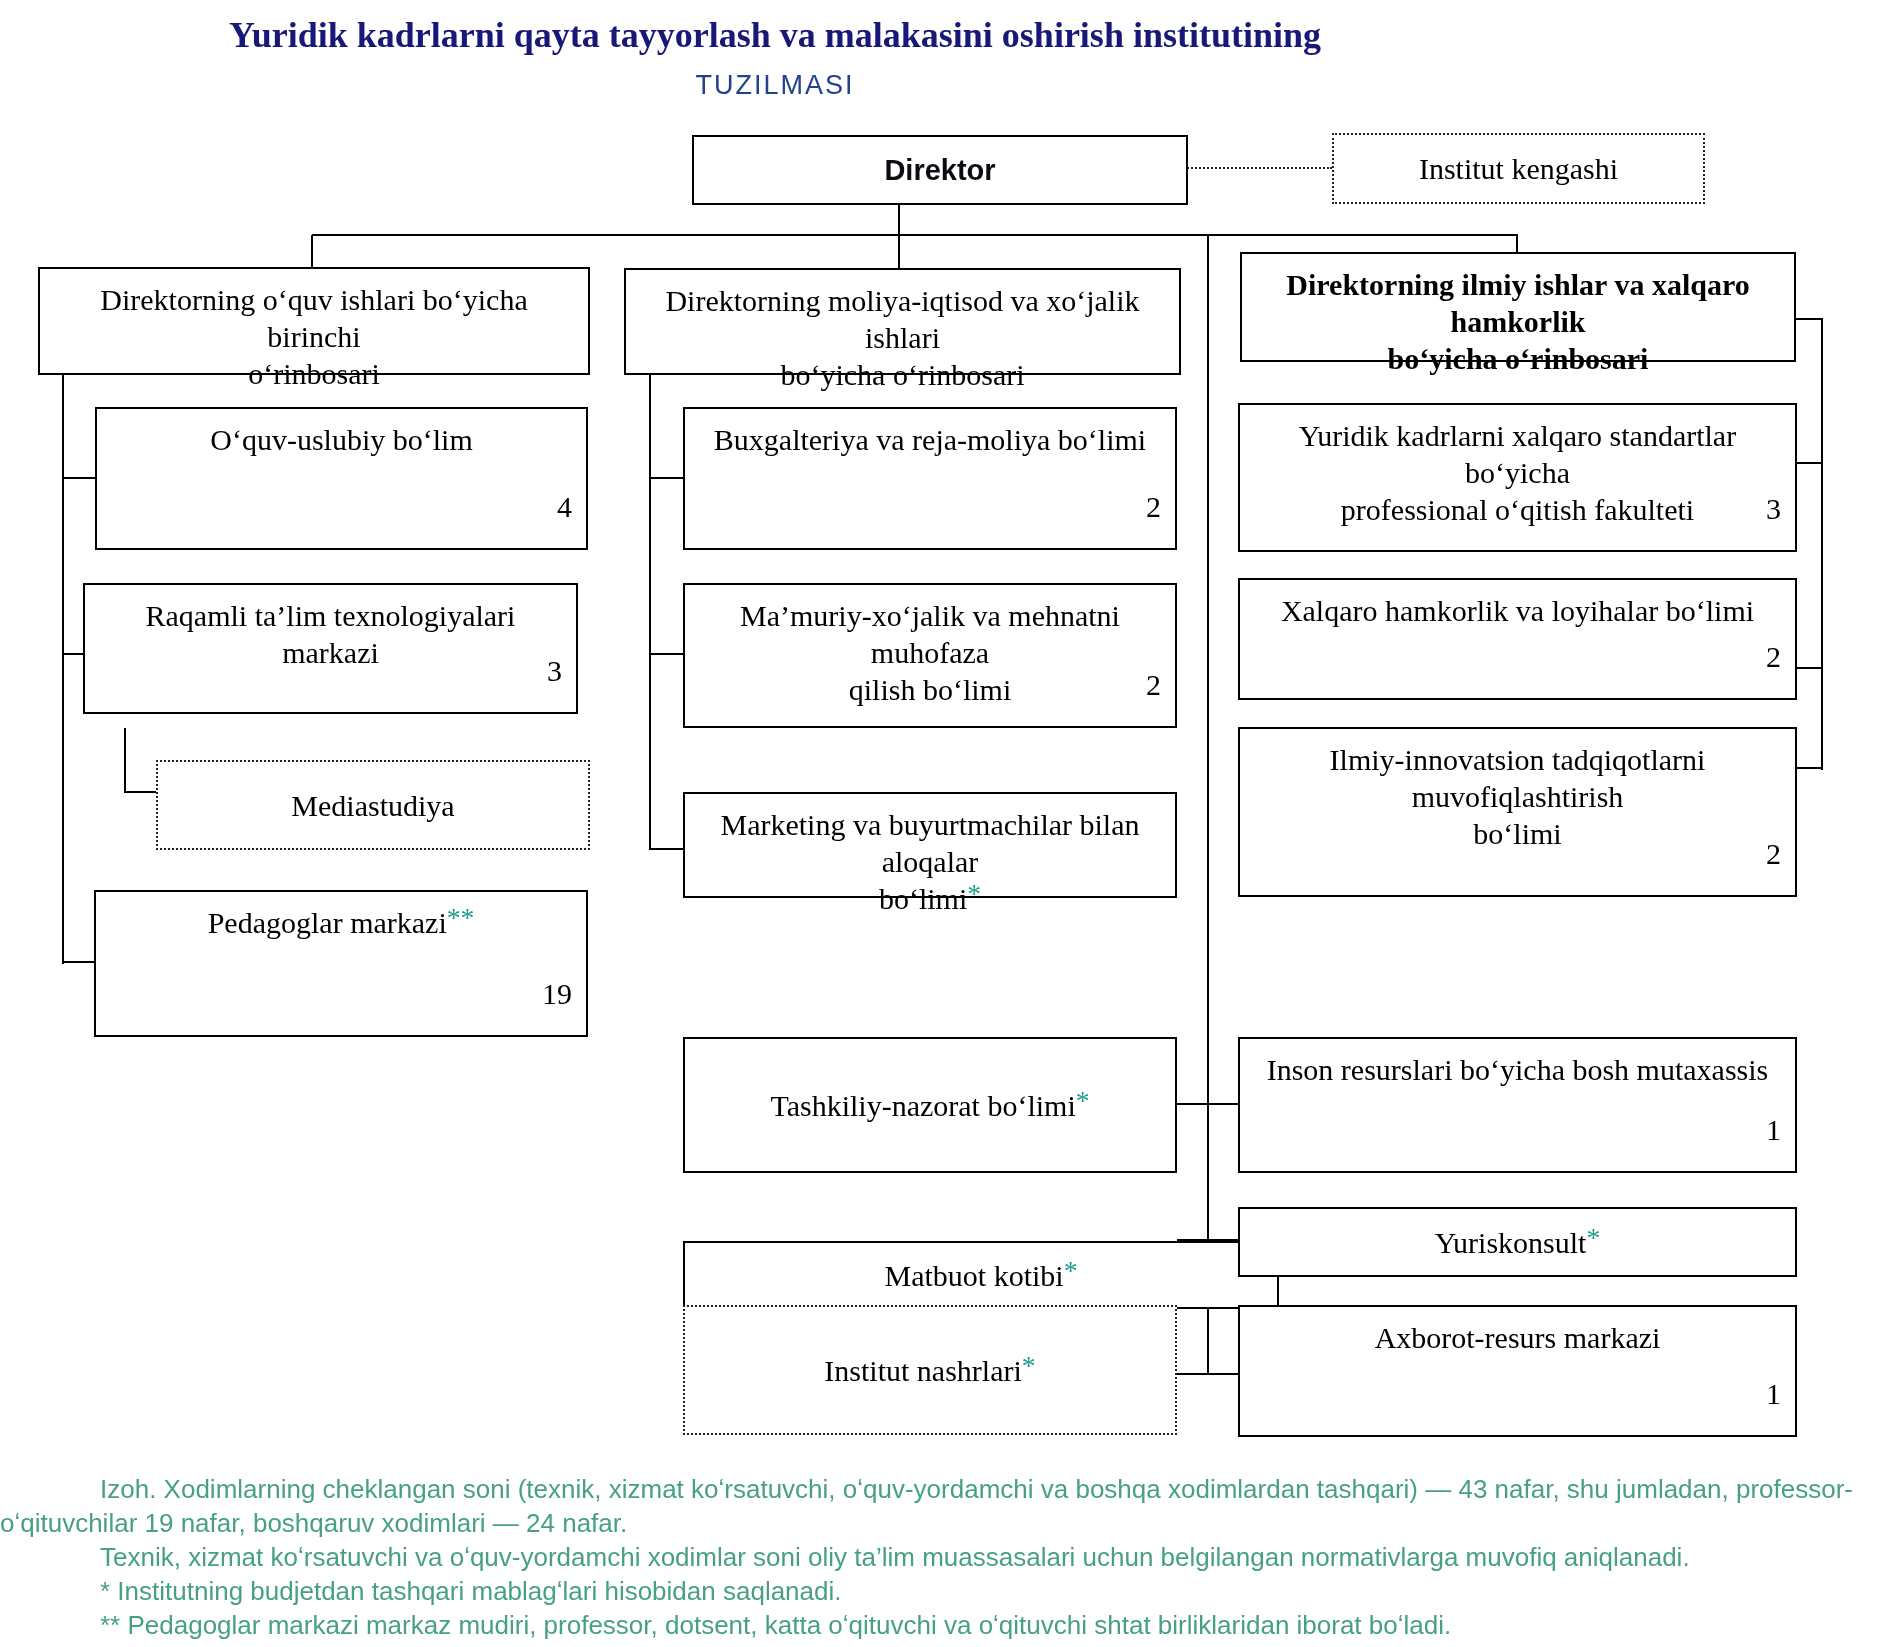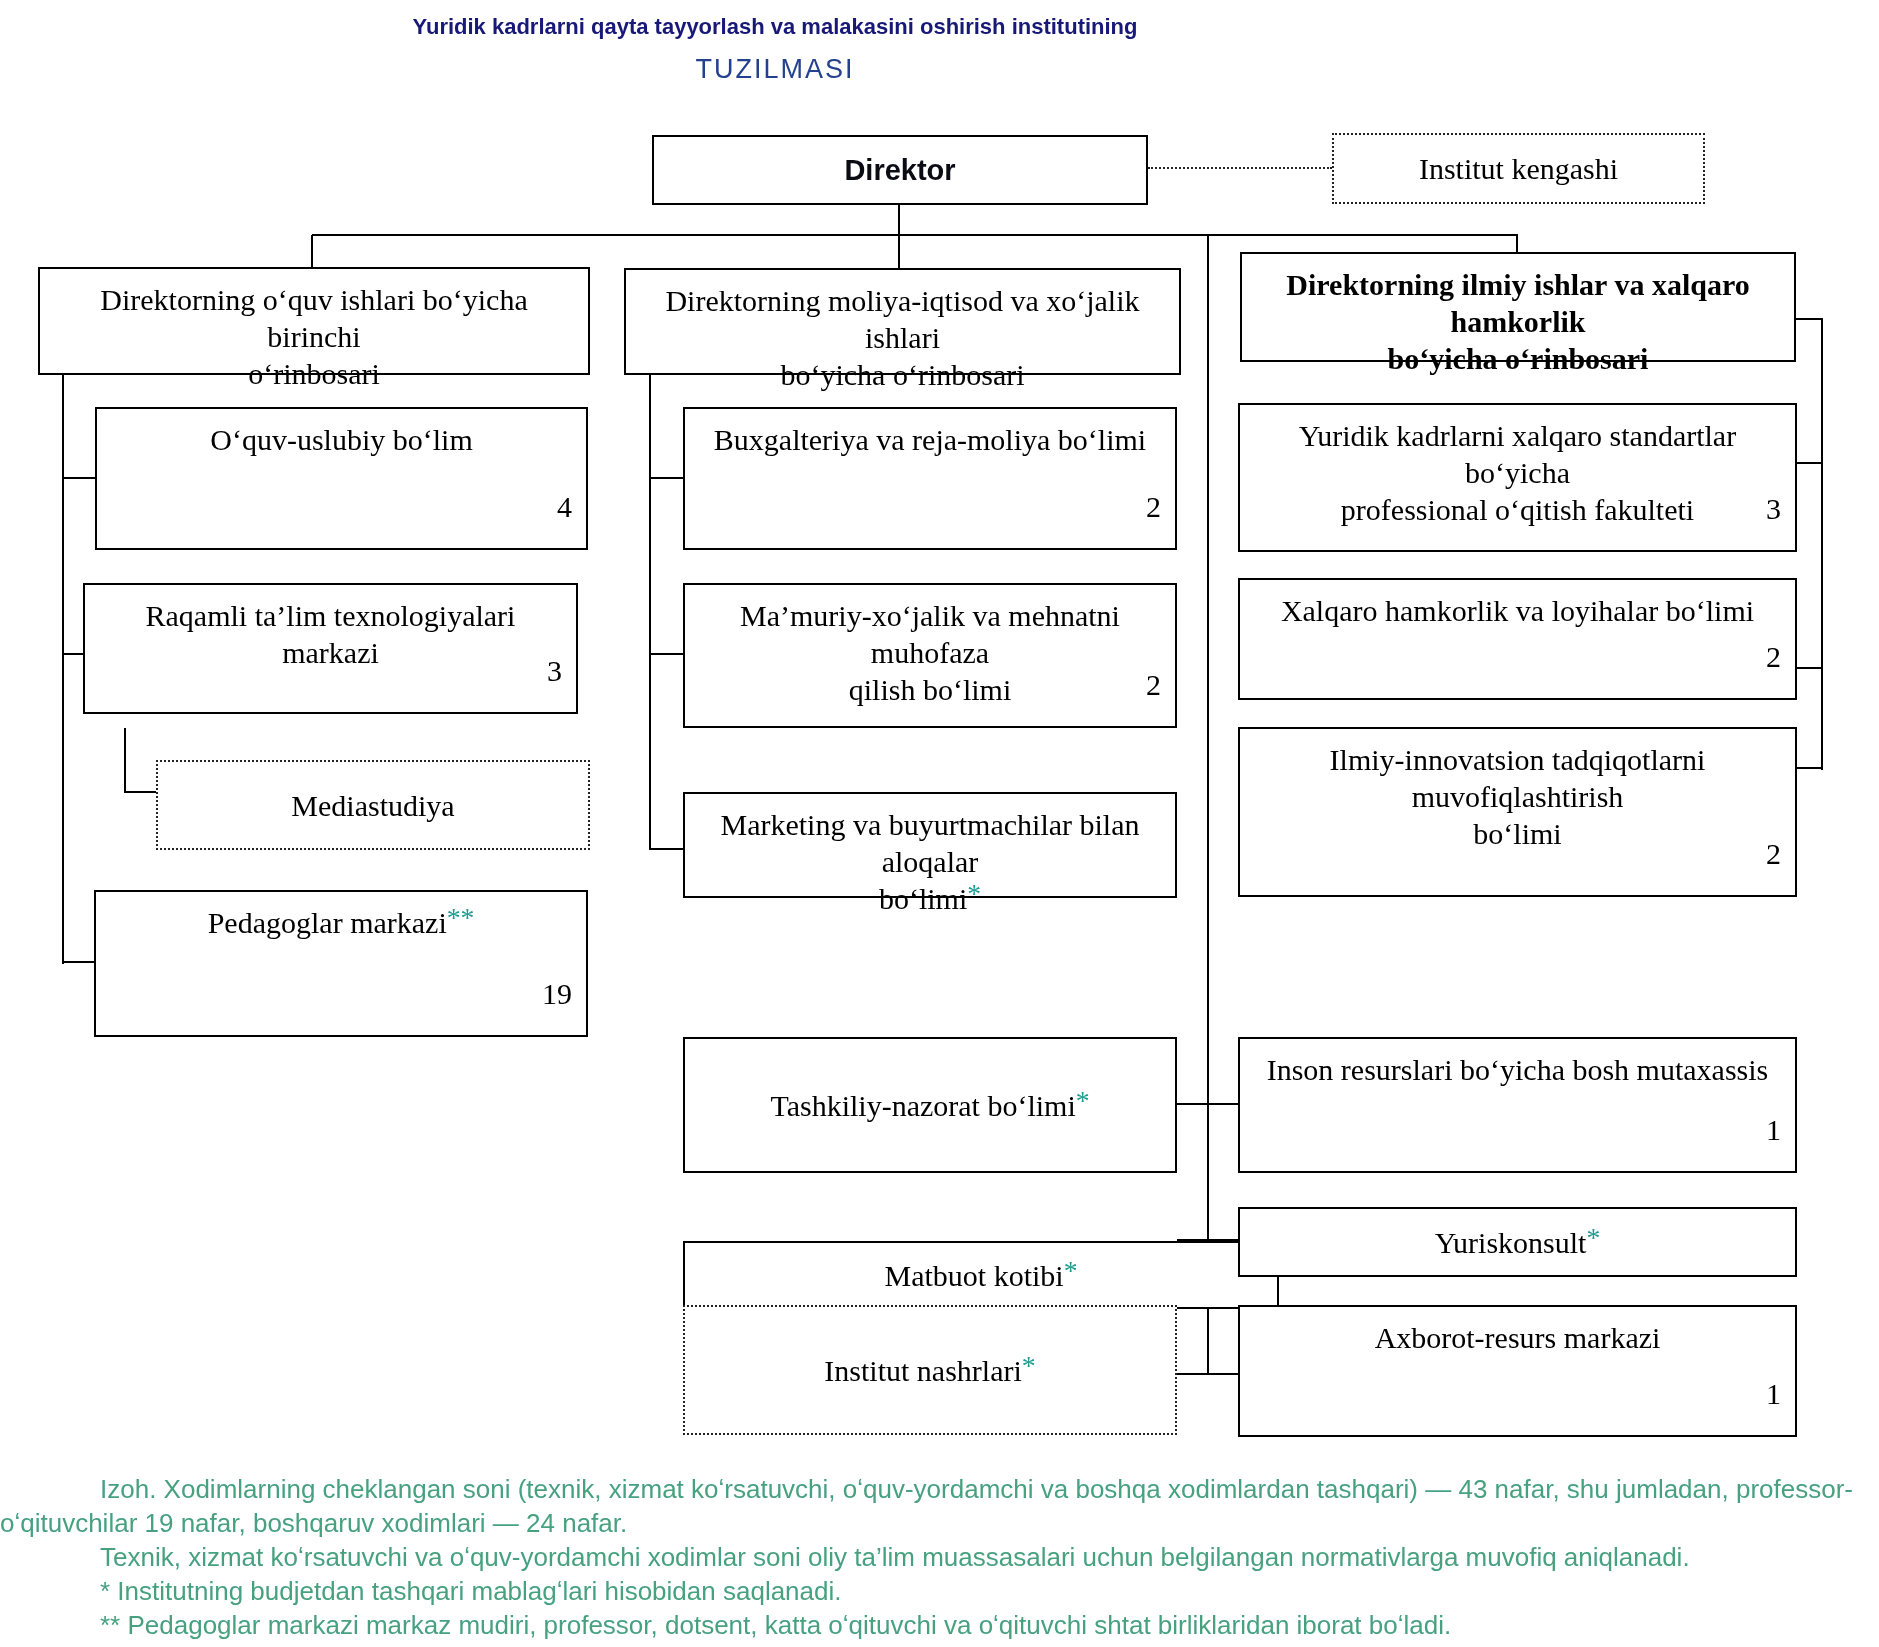--- a/index.html
+++ b/index.html
@@ -1,28 +1,28 @@
 <!DOCTYPE html>
 <html><head>
 <meta charset="utf-8">
 <style>
   html,body{margin:0;padding:0;background:#fff;}
   .stage{position:relative;width:1879px;height:1647px;background:#fff;overflow:hidden;
          font-family:"Liberation Serif",serif;}
   .title-wrap{position:absolute;left:0;top:14px;width:1550px;text-align:center;}
-  .title-main{font-family:Liberation Sans, sans-serif;font-weight:bold;font-size:22px;color:#181878;}
+  .title-main{font-family:Liberation Serif, serif;font-weight:bold;font-size:36px;color:#181878;}
   .title-sub{font-family:"Liberation Sans",sans-serif;font-weight:normal;font-size:27px;color:#23418f;
              margin-top:14px;letter-spacing:2px;}
   .box{position:absolute;border:2px solid #000;background:#fff;box-sizing:border-box;
        font-family:"Liberation Serif",serif;font-size:30px;line-height:37px;color:#000;
        text-align:center;display:flex;flex-direction:column;justify-content:flex-start;
        padding:12px 10px 0 10px;}
   .box.dashed{border:2px dotted #222;}
   .box.vcenter{justify-content:center;padding-top:0;}
-  .box.sans{font-family:"Liberation Sans",sans-serif;font-weight:bold;font-size:29px;color:#0b0b14;}
+  .box.sans{font-family:"Liberation Sans",sans-serif;font-weight:bold;font-size:29px;color:#0b0b14;margin-left:40px;}
   .count{position:absolute;right:14px;bottom:26px;font-size:30px;line-height:30px;color:#000;}
   sup.mark{color:#1d9b8f;font-size:0.92em;line-height:0;vertical-align:6px;}
   .vline,.hline{position:absolute;background:#000;}
   .vline{width:2px;}
   .hline{height:2px;}
   .dashline{position:absolute;border-top:2px dotted #222;height:0;}
   .notes{position:absolute;left:0;top:1472px;width:1875px;
          font-family:"Liberation Sans",sans-serif;font-size:26px;line-height:34px;color:#47a181;}
   .notes p{margin:0;text-indent:100px;}
 

